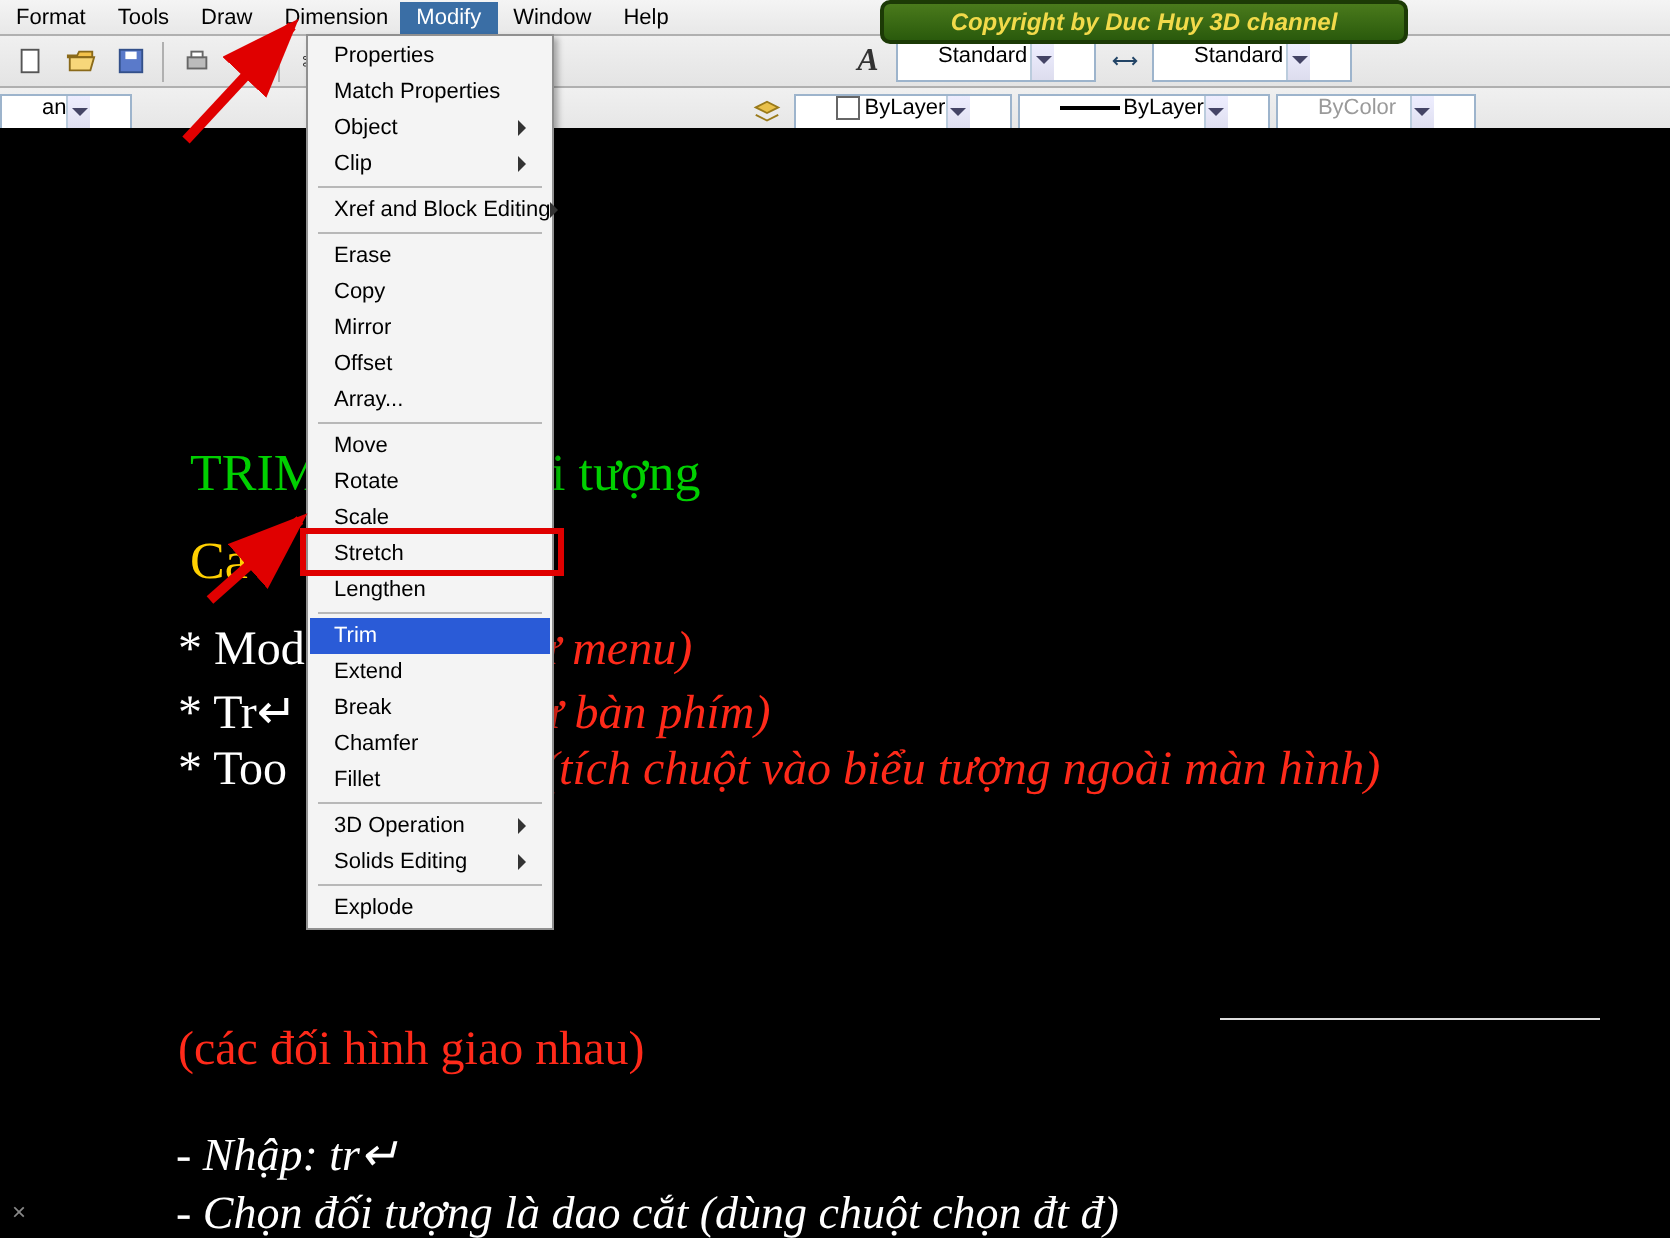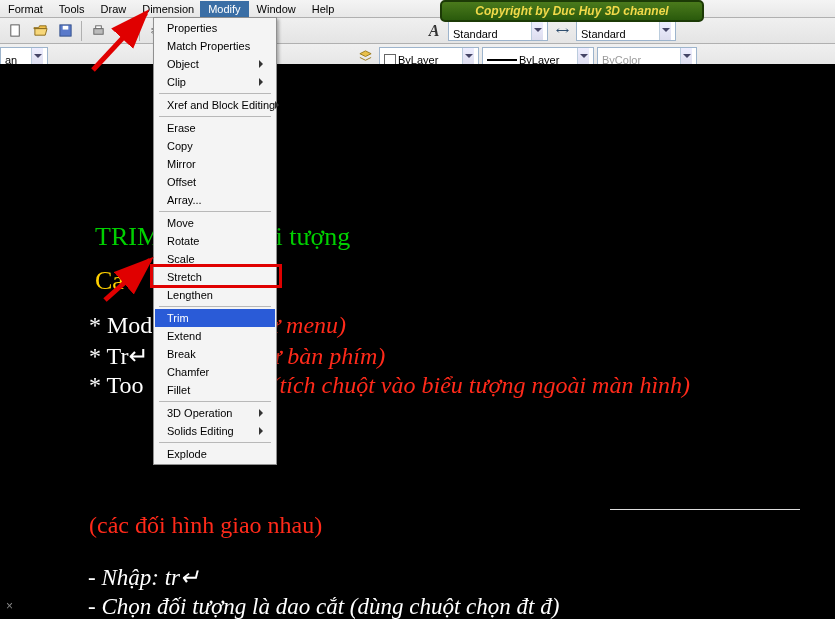--- a/index.html
+++ b/index.html
@@ -49,22 +49,22 @@
     color: #333;
   }
   .tool-btn svg { width:15px; height:15px; }
   .tool-sep {
     width:1px; height:20px; background:#b0b0b0; margin:0 2px;
   }
   .combo {
     height: 20px;
     border: 1px solid #9db4cc;
     background: #fff;
-    display:flex; align-items:flex-end;
-    padding: 0 4px;
+    display:flex; align-items:flex-start;
+    padding: 0 20px;
     font-size: 11px;
     position: relative;
     min-width: 68px;
     justify-content: space-between;
   }
   .combo .caret {
     width:12px; height:18px;
     background: linear-gradient(#eef,#dde);
     border-left: 1px solid #bcd;
     display:flex; align-items:center; justify-content:center;

